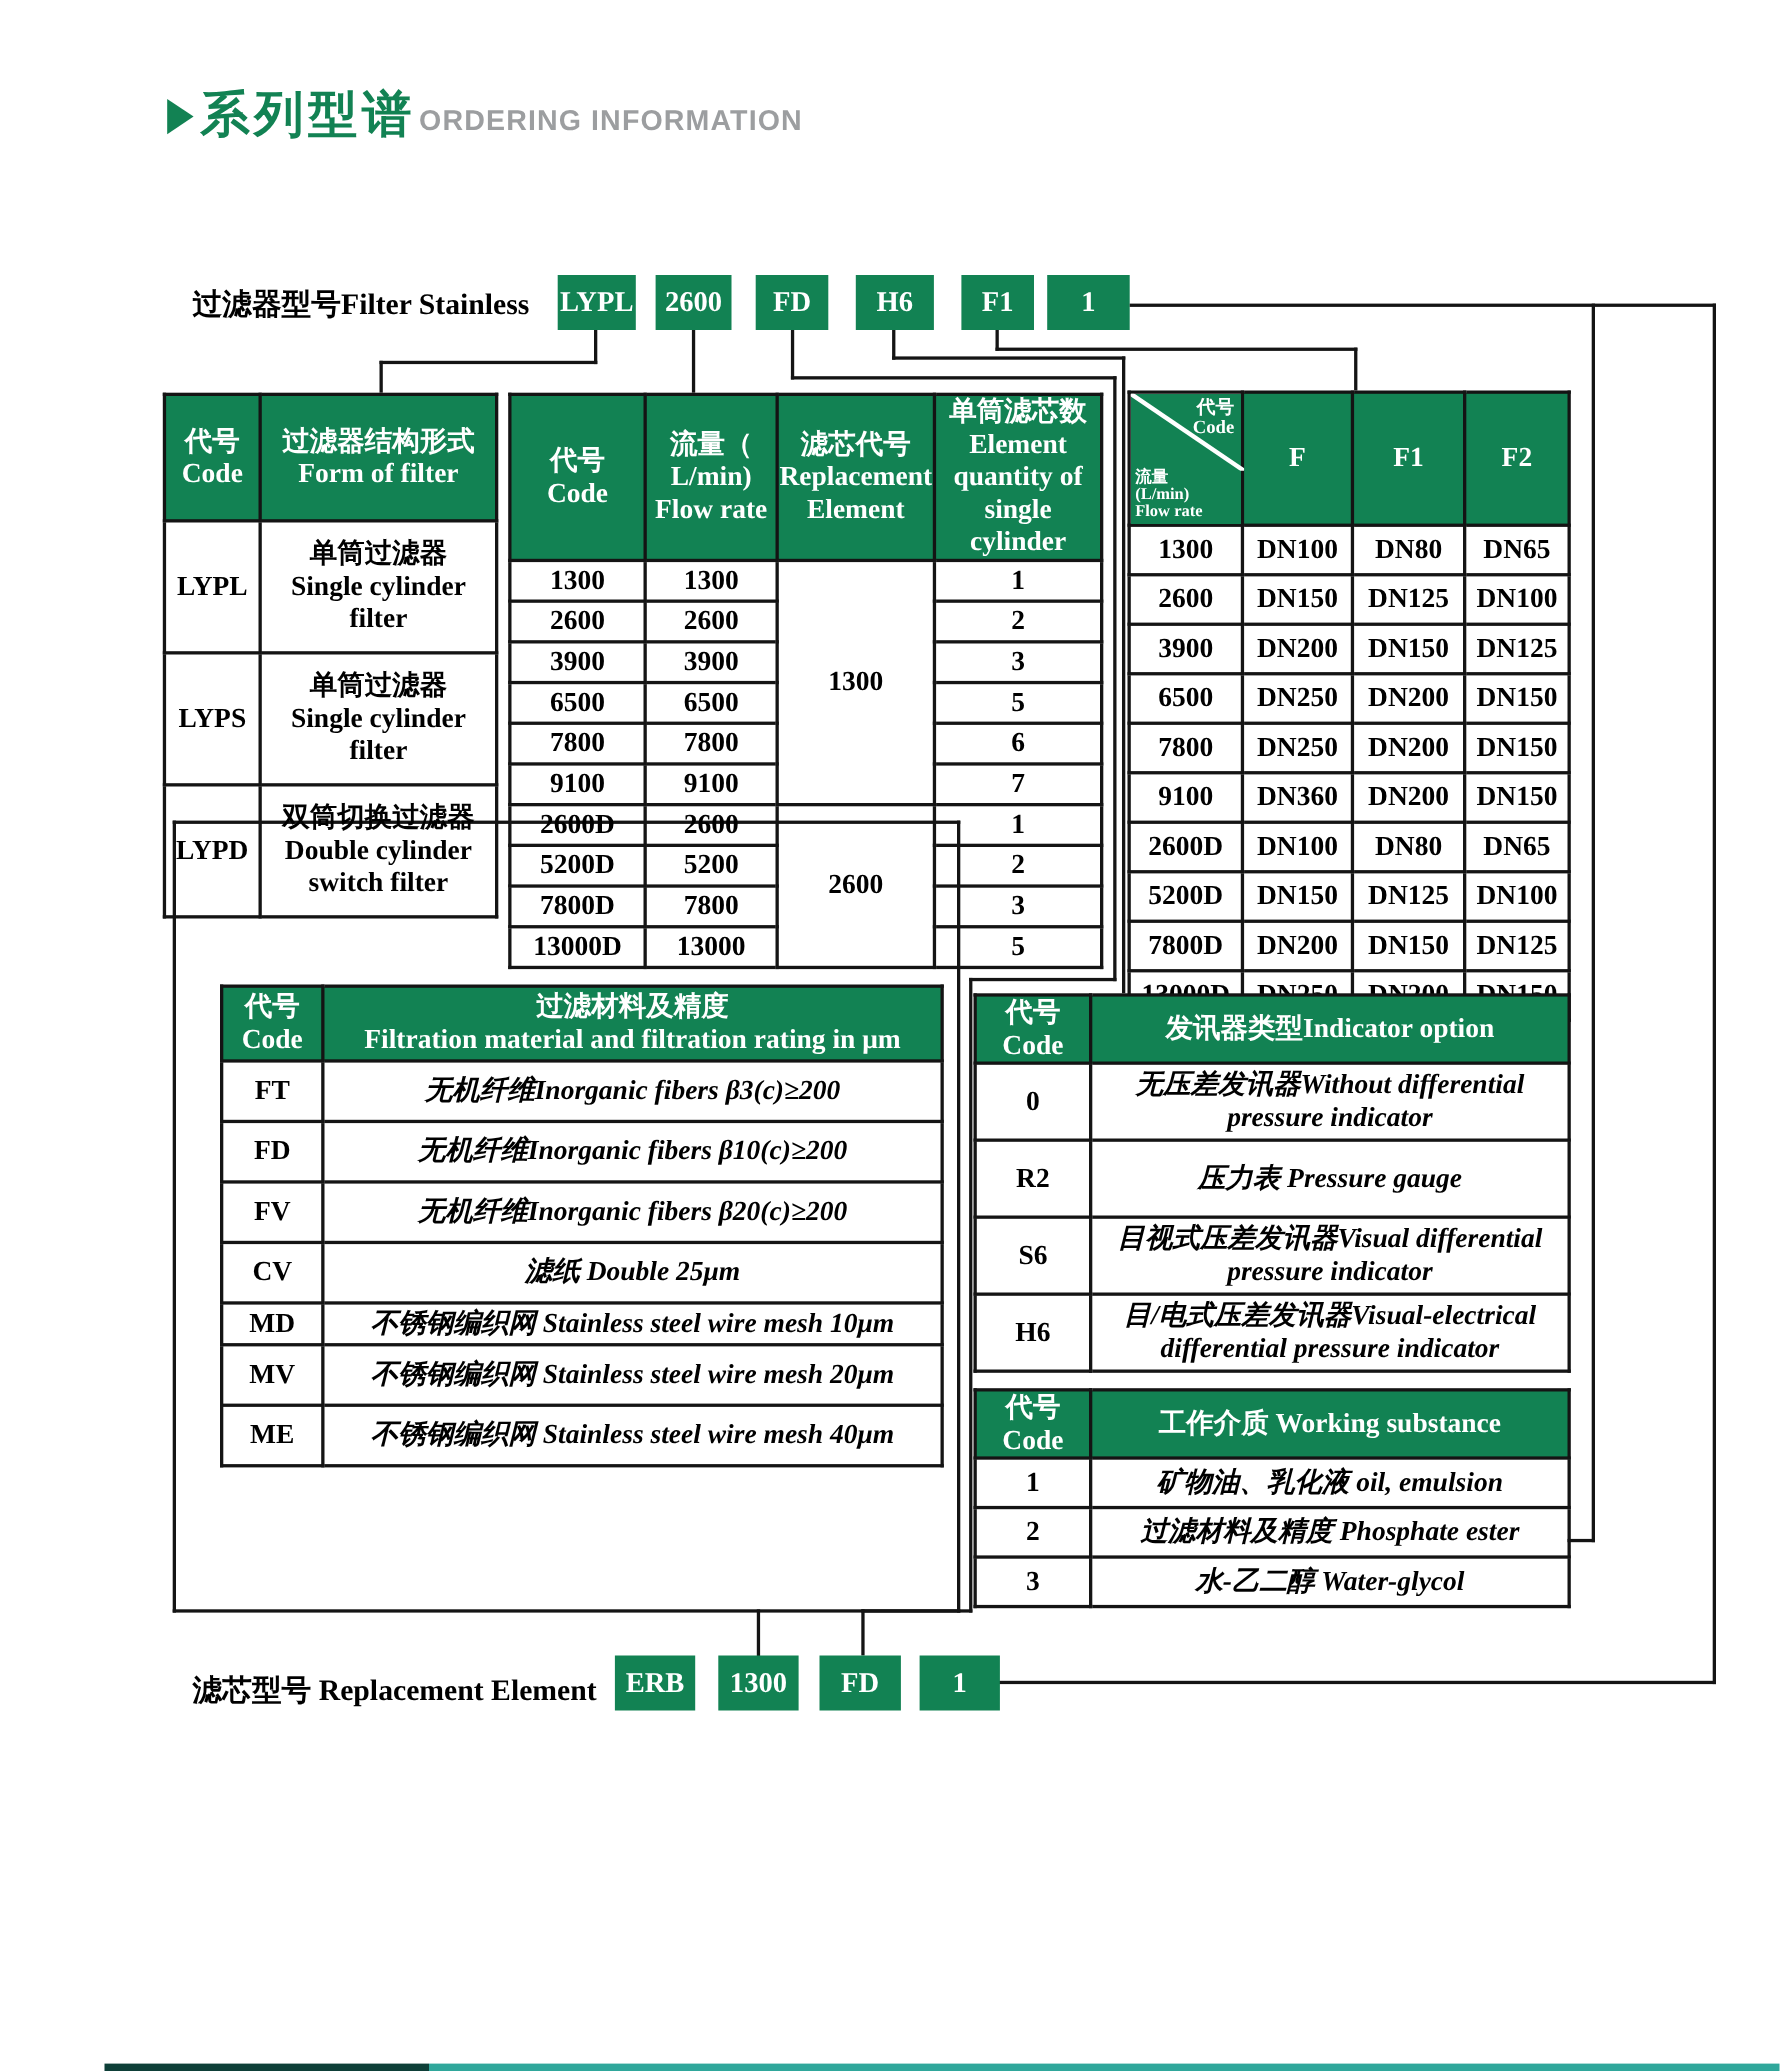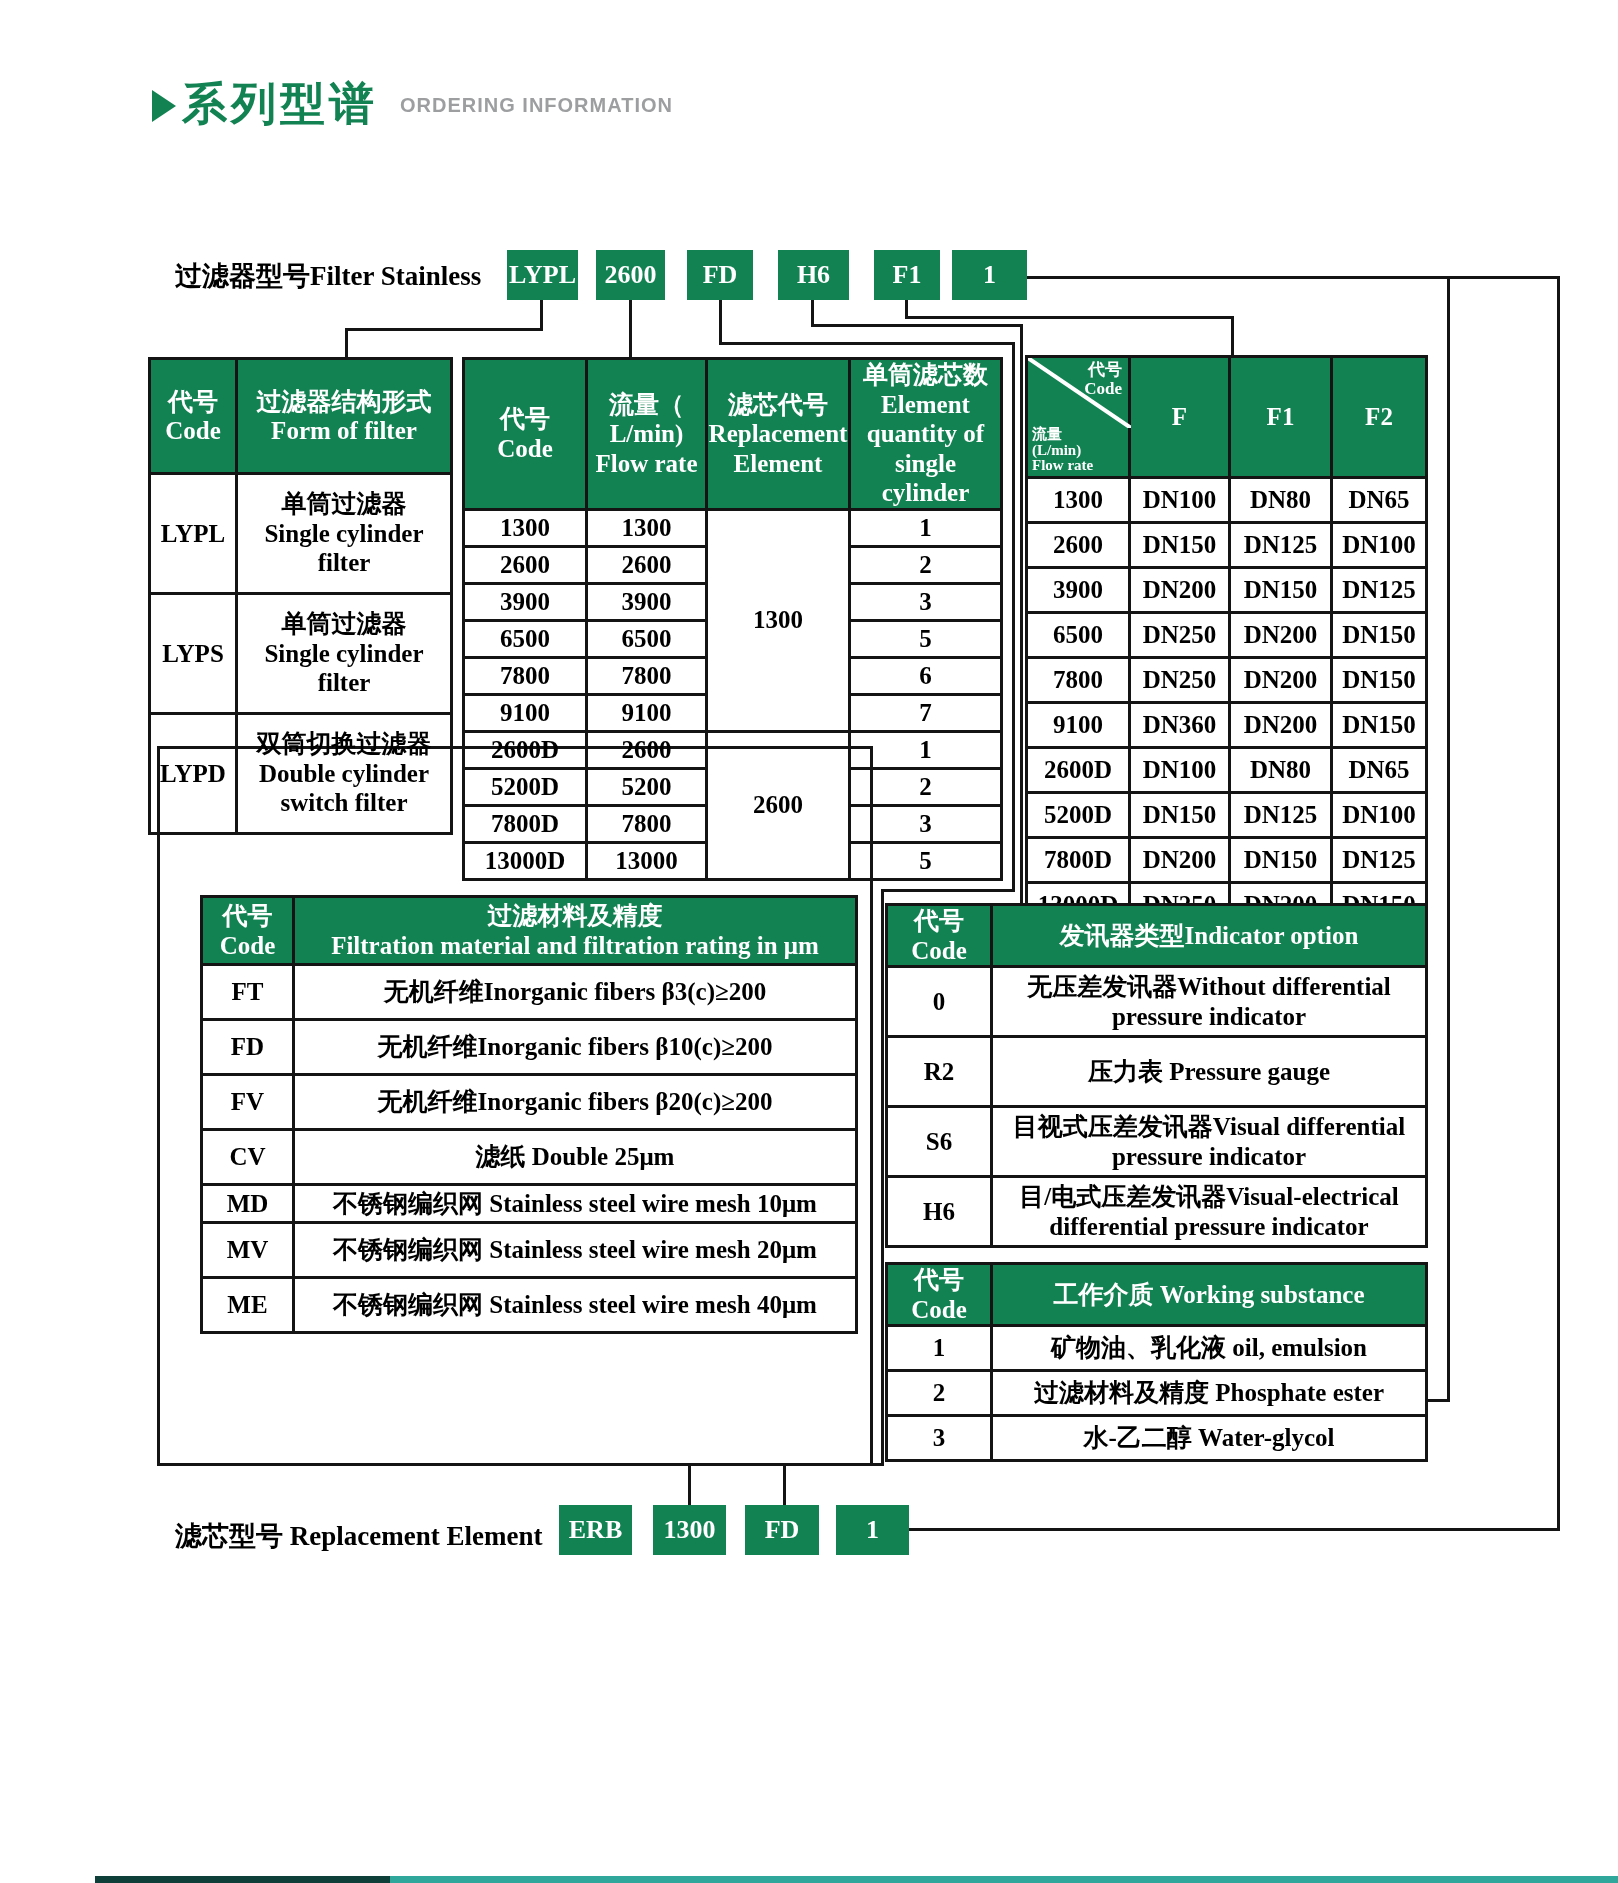--- a/index.html
+++ b/index.html
@@ -7,32 +7,32 @@
   }
   html,body{margin:0;padding:0;background:#fff;}
   #page{position:relative;width:1618px;height:1883px;background:#ffffff;overflow:hidden;
         font-family:"Liberation Serif","DejaVu Serif",serif;color:#000;}
   .ln{position:absolute;background:var(--ink);}
   .t-arrow{position:absolute;left:152px;top:90px;width:0;height:0;
            border-top:16px solid transparent;border-bottom:16px solid transparent;
            border-left:24px solid var(--green);}
   .t-cn{position:absolute;left:182px;top:74px;font-family:"Liberation Sans","DejaVu Sans",sans-serif;
         font-size:45px;font-weight:bold;color:var(--green);letter-spacing:4px;}
-  .t-en{position:absolute;left:400px;top:94px;font-family:"Liberation Sans","DejaVu Sans",sans-serif;
-        font-size:20px;font-weight:bold;color:var(--gray);letter-spacing:1px;text-align:right;}
+  .t-en{position:absolute;left:381px;top:94px;font-family:"Liberation Sans","DejaVu Sans",sans-serif;
+        font-size:26px;font-weight:bold;color:var(--gray);letter-spacing:1px;text-align:right;}
   .lbl{position:absolute;font-size:27px;font-weight:bold;white-space:nowrap;}
   .gbox{position:absolute;height:50px;background:var(--green);color:#fff;display:flex;
         align-items:center;justify-content:center;font-size:26px;font-weight:bold;}
   table.doc{position:absolute;border-collapse:collapse;table-layout:fixed;border:2px solid var(--ink);}
   table.doc td{border:3px solid var(--ink);text-align:center;vertical-align:middle;
                white-space:pre-line;font-weight:bold;padding:0;line-height:1.18;font-size:25px;}
   td.g{background:var(--green);color:#fff;}
   td.h24{font-size:24px;line-height:1.2;}
   td.h22{font-size:22px;line-height:1.18;}
-  td.left{text-align:left;padding-left:26px;}
+  td.left{text-align:left;padding-left:26px;font-style:italic;}
   td.corner{position:relative;padding:0;}
   .c-top{position:absolute;right:6px;top:3px;text-align:right;font-size:17px;line-height:1.1;
          color:#fff;font-weight:bold;white-space:pre-line;}
   .c-bot{position:absolute;left:4px;bottom:2px;text-align:left;font-size:15px;line-height:1.05;
          color:#fff;font-weight:bold;white-space:pre-line;}
   svg.diag{position:absolute;left:0;top:0;}
   .strip{position:absolute;height:7px;}
 </style>
 </head>
 <body>

